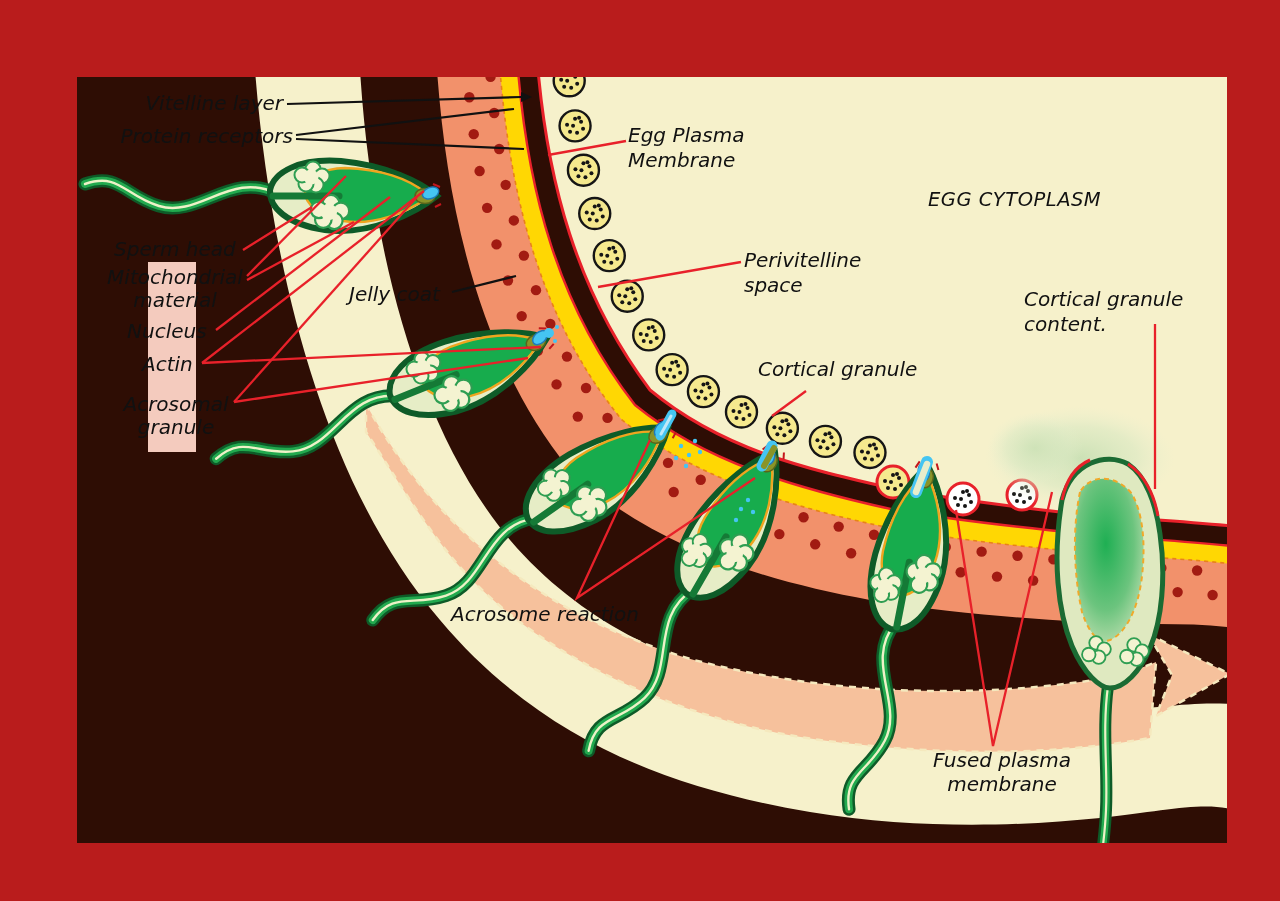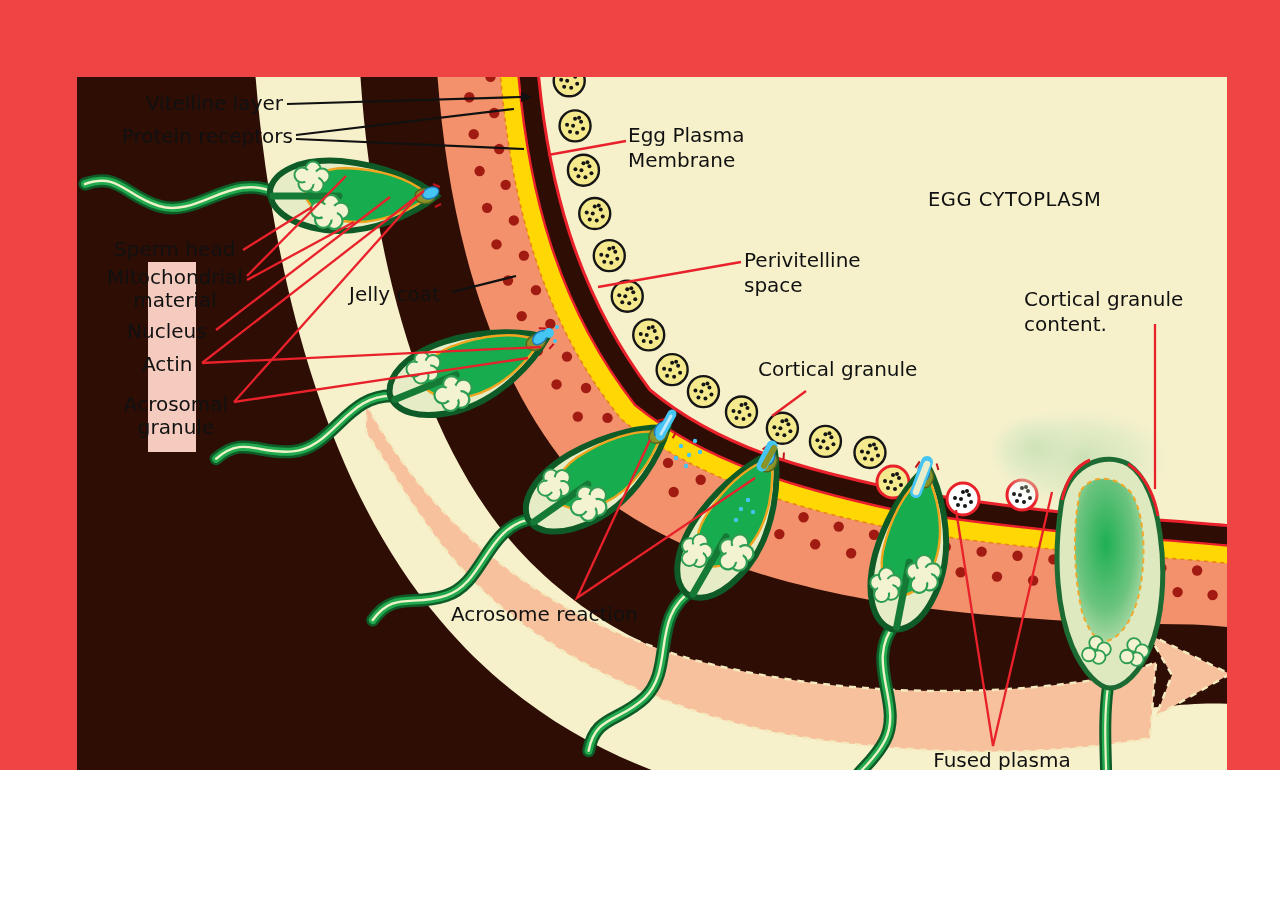--- a/index.html
+++ b/index.html
@@ -1,17 +1,17 @@
 <!DOCTYPE html>
 <html><head>
 <meta charset="utf-8">
 <style>
   html,body{margin:0;padding:0;background:#ffffff;}
-  .stage{position:relative;width:1280px;height:770px;background:#ef4444;overflow:hidden;
-         font-family:"DejaVu Sans","Liberation Sans",sans-serif;}
+  .stage{position:relative;width:1280px;height:901px;background:#b91c1c;overflow:hidden;
+         font-family:"DejaVu Sans","Liberation Sans",sans-serif;font-style:italic;}
   svg text{font-family:"DejaVu Sans","Liberation Sans",sans-serif;fill:#111111;}
   .lbl{font-size:20px;}
   .lbl-caps{font-size:19.5px;letter-spacing:0.5px;}
   .red-line{stroke:#e8212a;stroke-width:2.3;fill:none;}
   .black-line{stroke:#111111;stroke-width:2.2;fill:none;}
 </style>
 </head>
 <body>
 
 <div class="stage">

